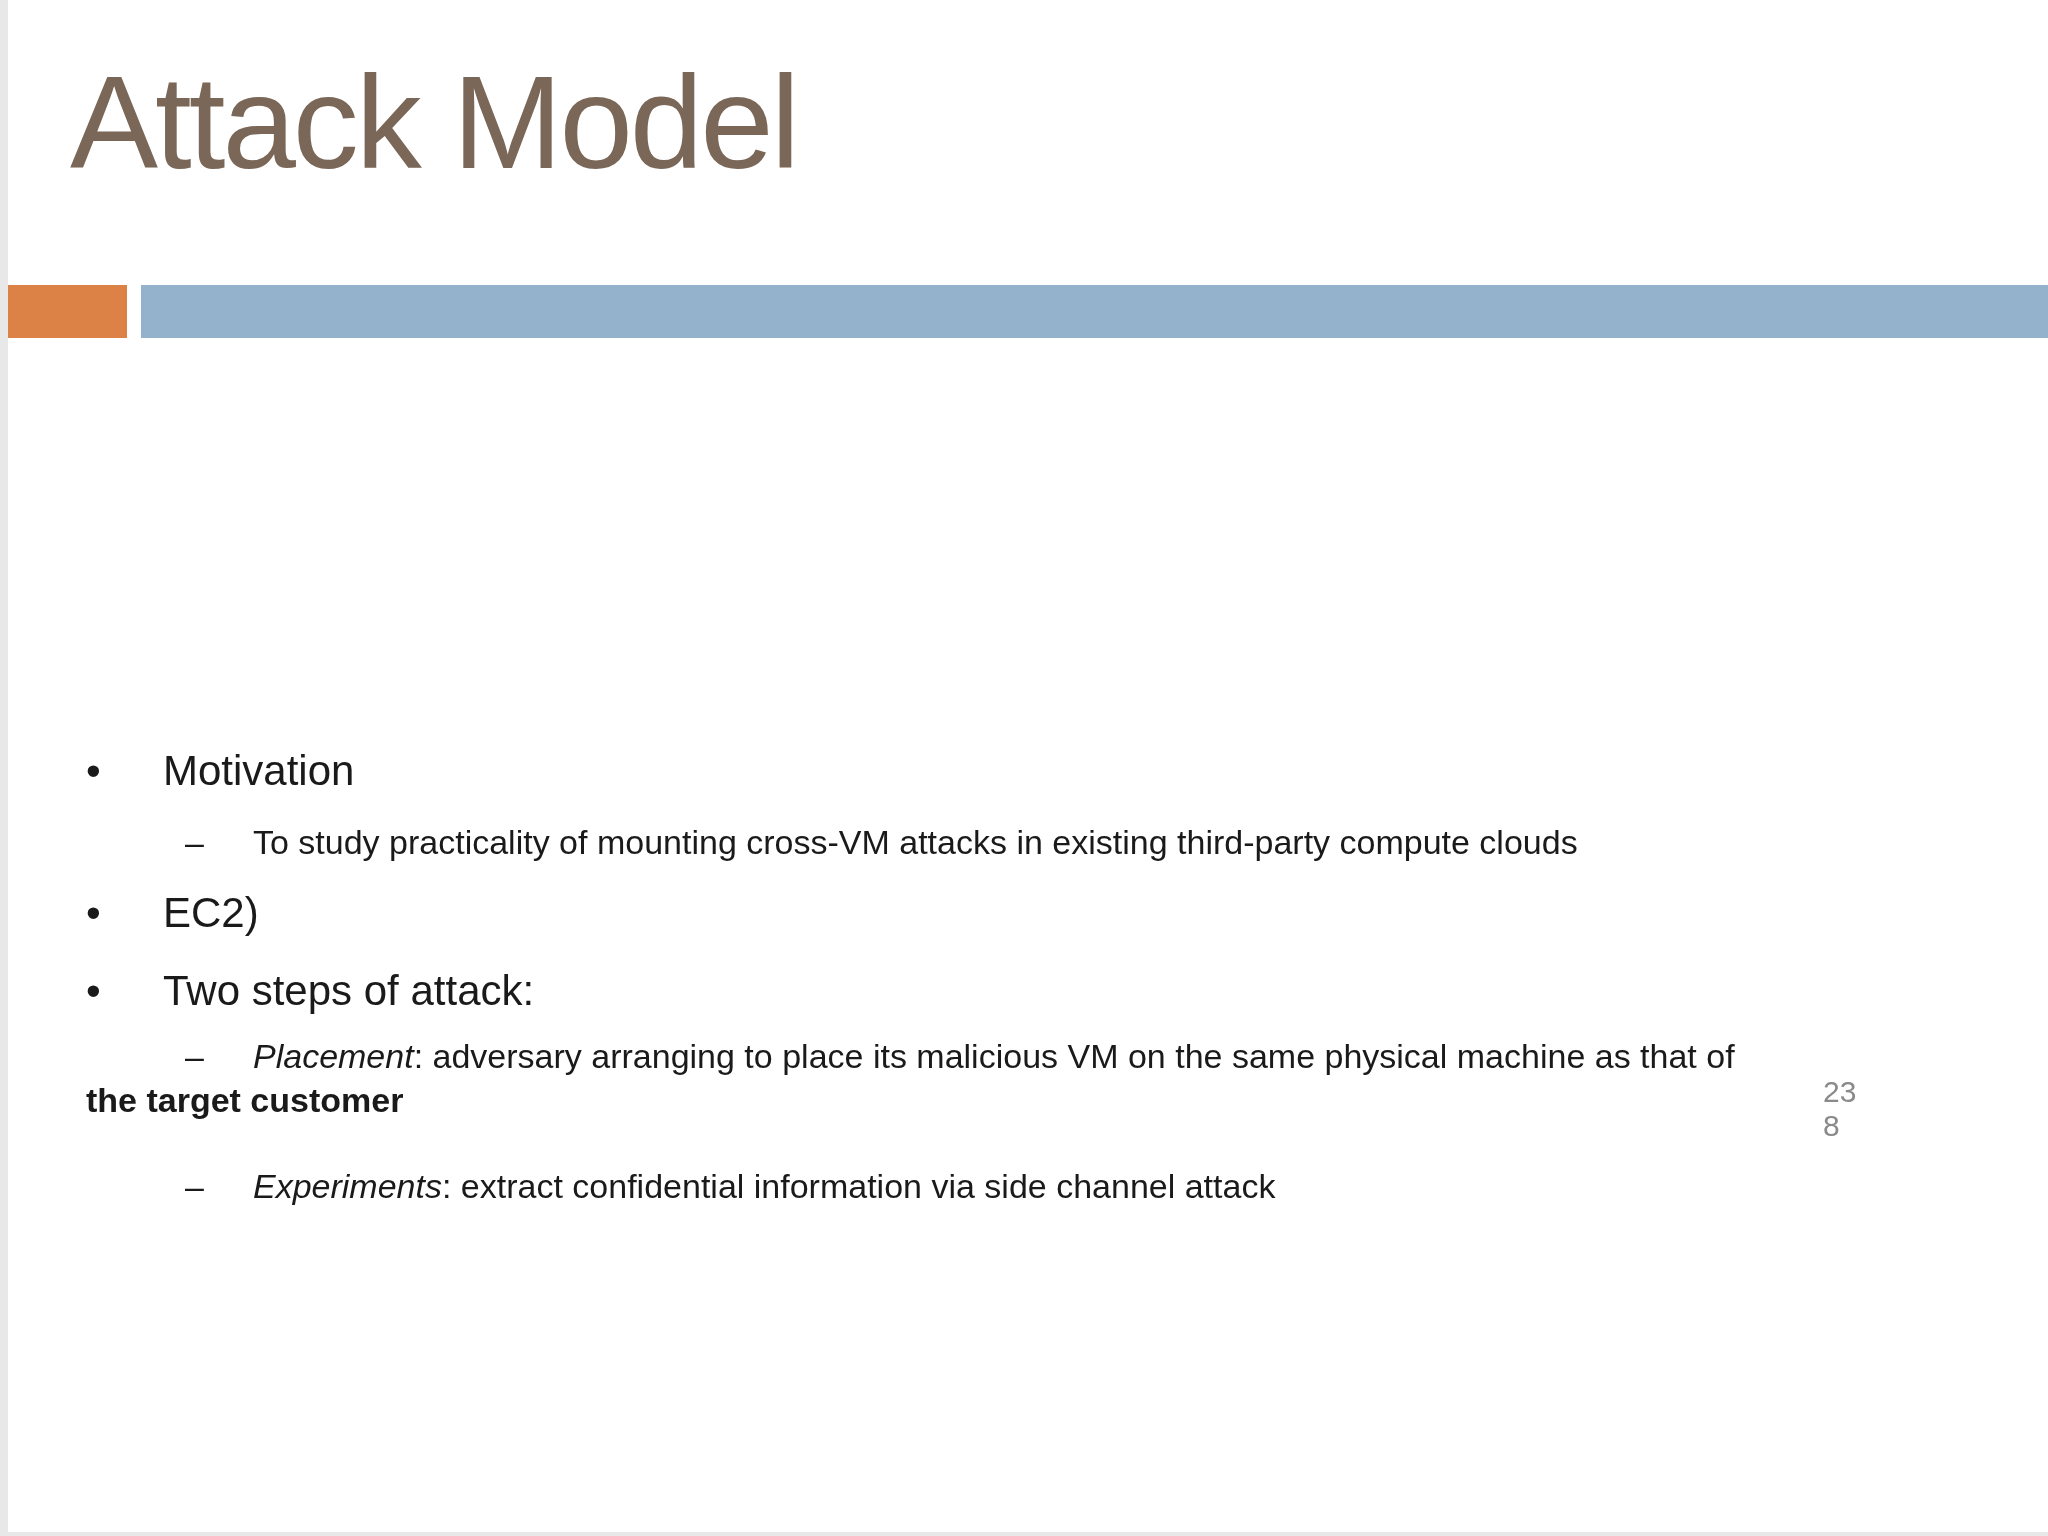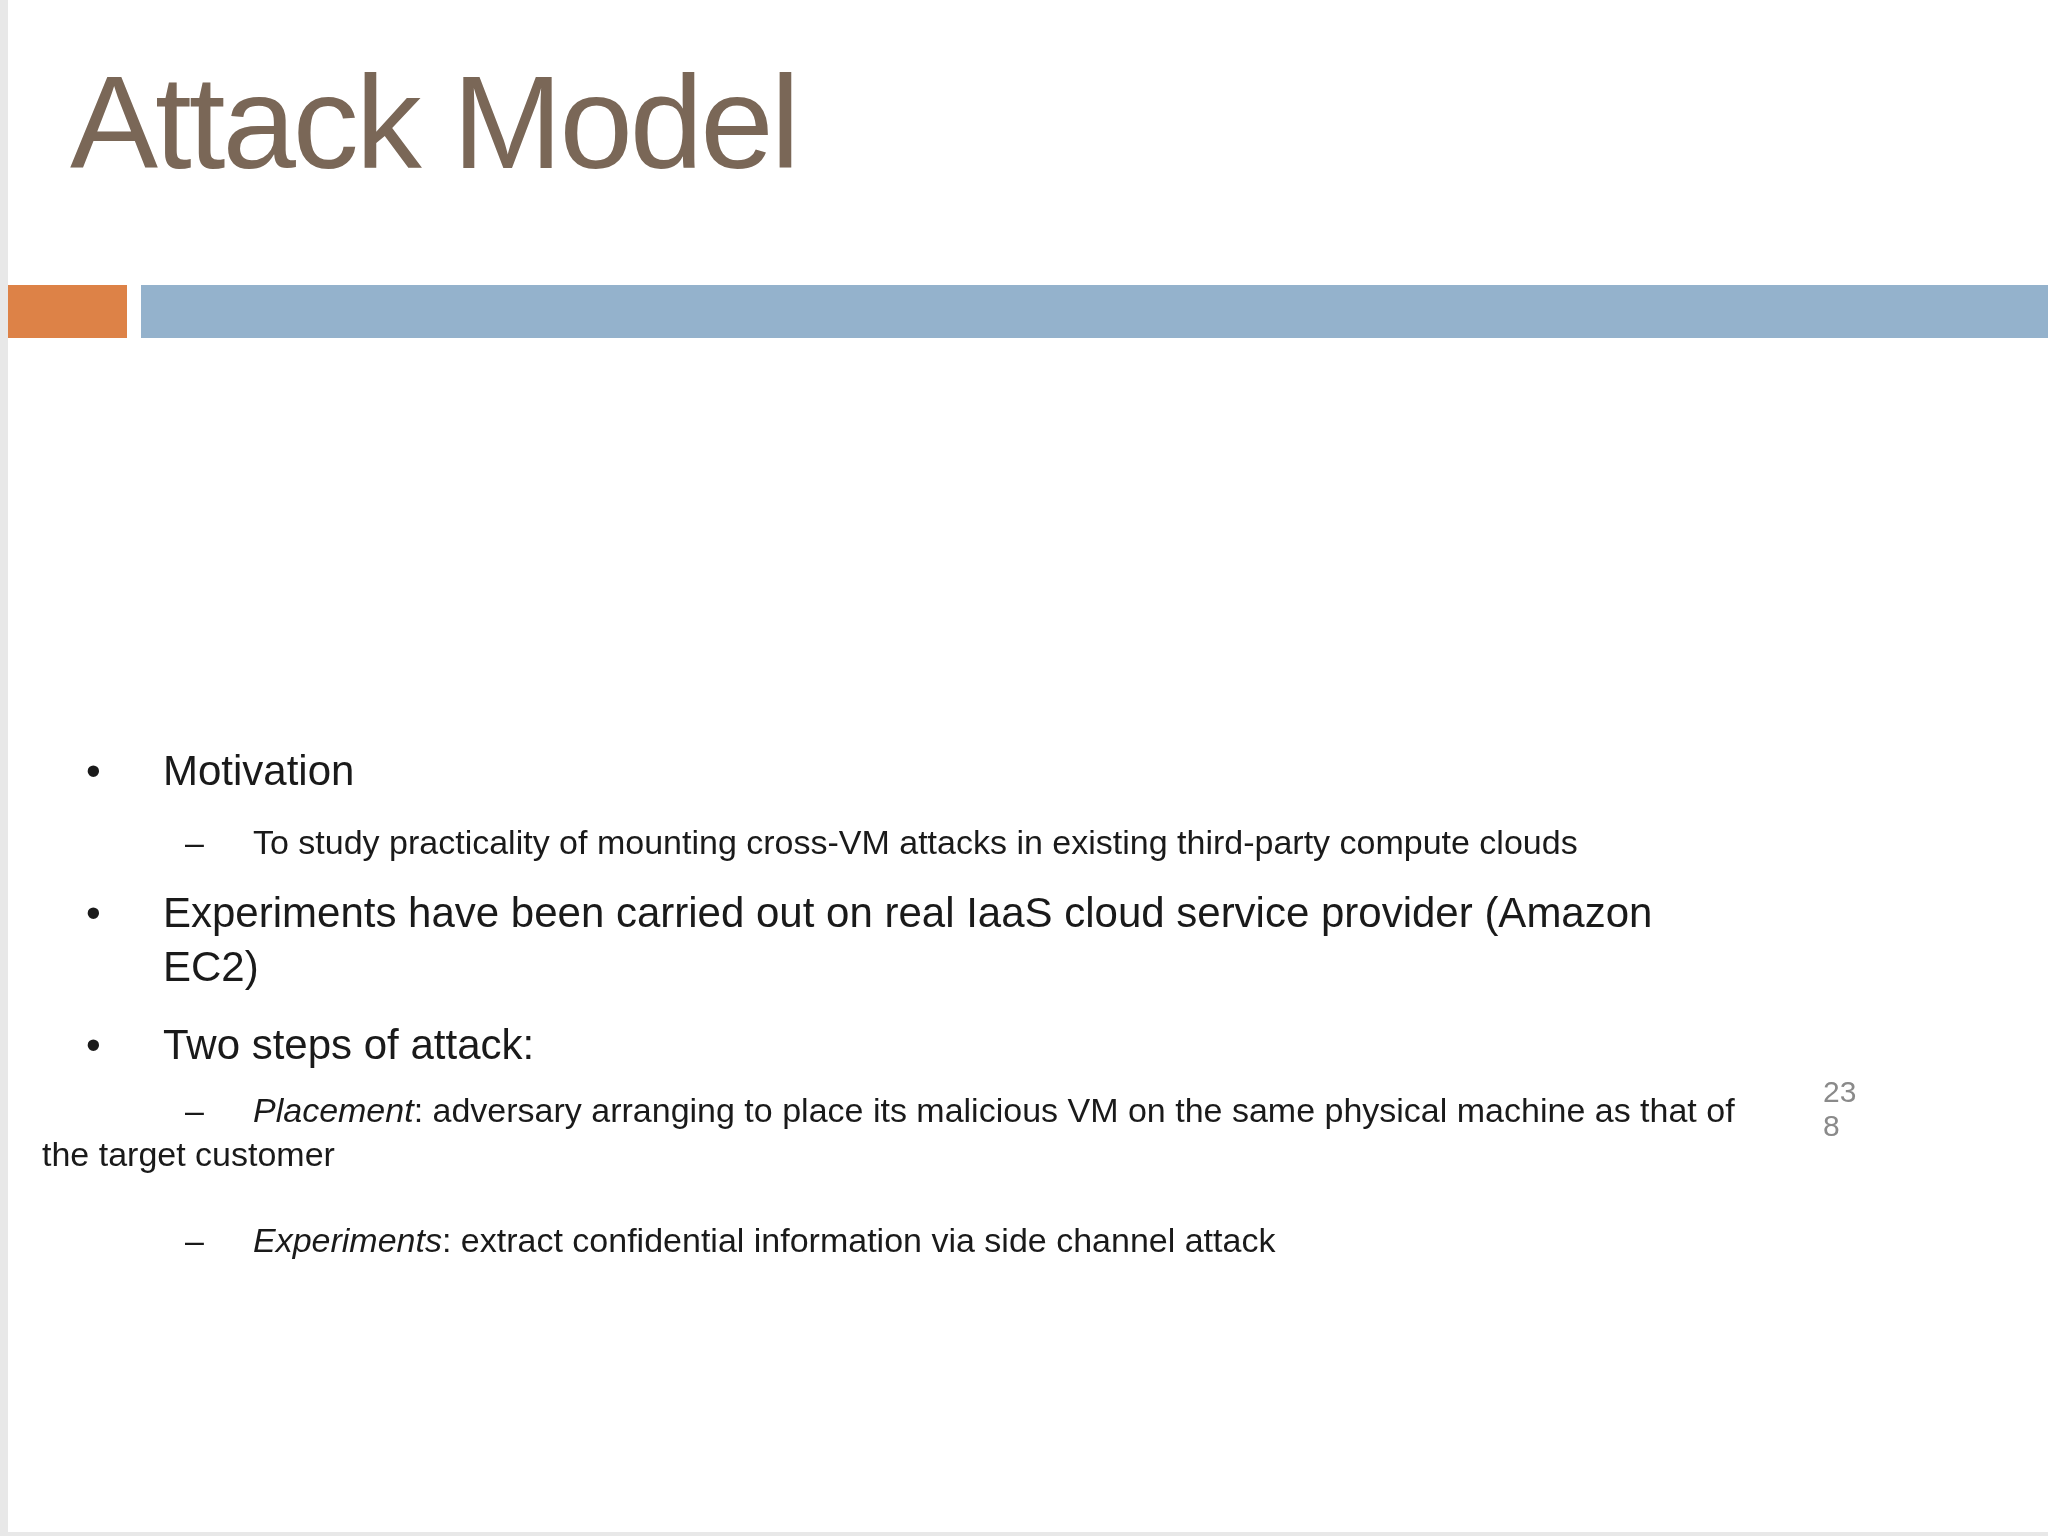--- a/index.html
+++ b/index.html
@@ -35,21 +35,21 @@
     width: 1905px;
     color: var(--body-text, #1A1A1A);
   }
   .p { margin: 0; }
   .l1 { position: relative; padding-left: 155px; font-size: 42px; line-height: 54px; }
   .l1 > .marker { position: absolute; left: 78px; top: 0; }
   .l2 { position: relative; padding-left: 245px; font-size: 34px; line-height: 44px; }
   .l2w { position: relative; font-size: 34px; line-height: 44px; }
   .l2 > .marker, .l2w > .marker { position: absolute; left: 177px; top: 0; }
   .l2w .firstline { display: block; padding-left: 245px; }
-  .l2w .wrapline { display: block; padding-left: 34px; }
+  .l2w .wrapline { display: block; padding-left: 78px; font-weight: bold; }
   .block { display: block; }
   .mt-sub { margin-top: 22px; }
   .mt-main { margin-top: 22px; }
   .mt-main2 { margin-top: 24px; }
   .mt-place { margin-top: 16px; }
   .mt-extract { margin-top: 42px; }
   i { }
 
   .pagenum {
     position: absolute;
@@ -77,21 +77,20 @@
       <span>Motivation</span>
     </div>
 
     <div class="p l2 mt-sub">
       <span class="marker">–</span>
       <span>To study practicality of mounting cross-VM attacks in existing third-party compute clouds</span>
     </div>
 
     <div class="p l1 mt-main">
       <span class="marker">•</span>
-      <span class="block">Experiments have been carried out on real IaaS cloud service provider (Amazon</span>
       <span class="block">EC2)</span>
     </div>
 
     <div class="p l1 mt-main2">
       <span class="marker">•</span>
       <span>Two steps of attack:</span>
     </div>
 
     <div class="p l2w mt-place">
       <span class="marker">–</span>

